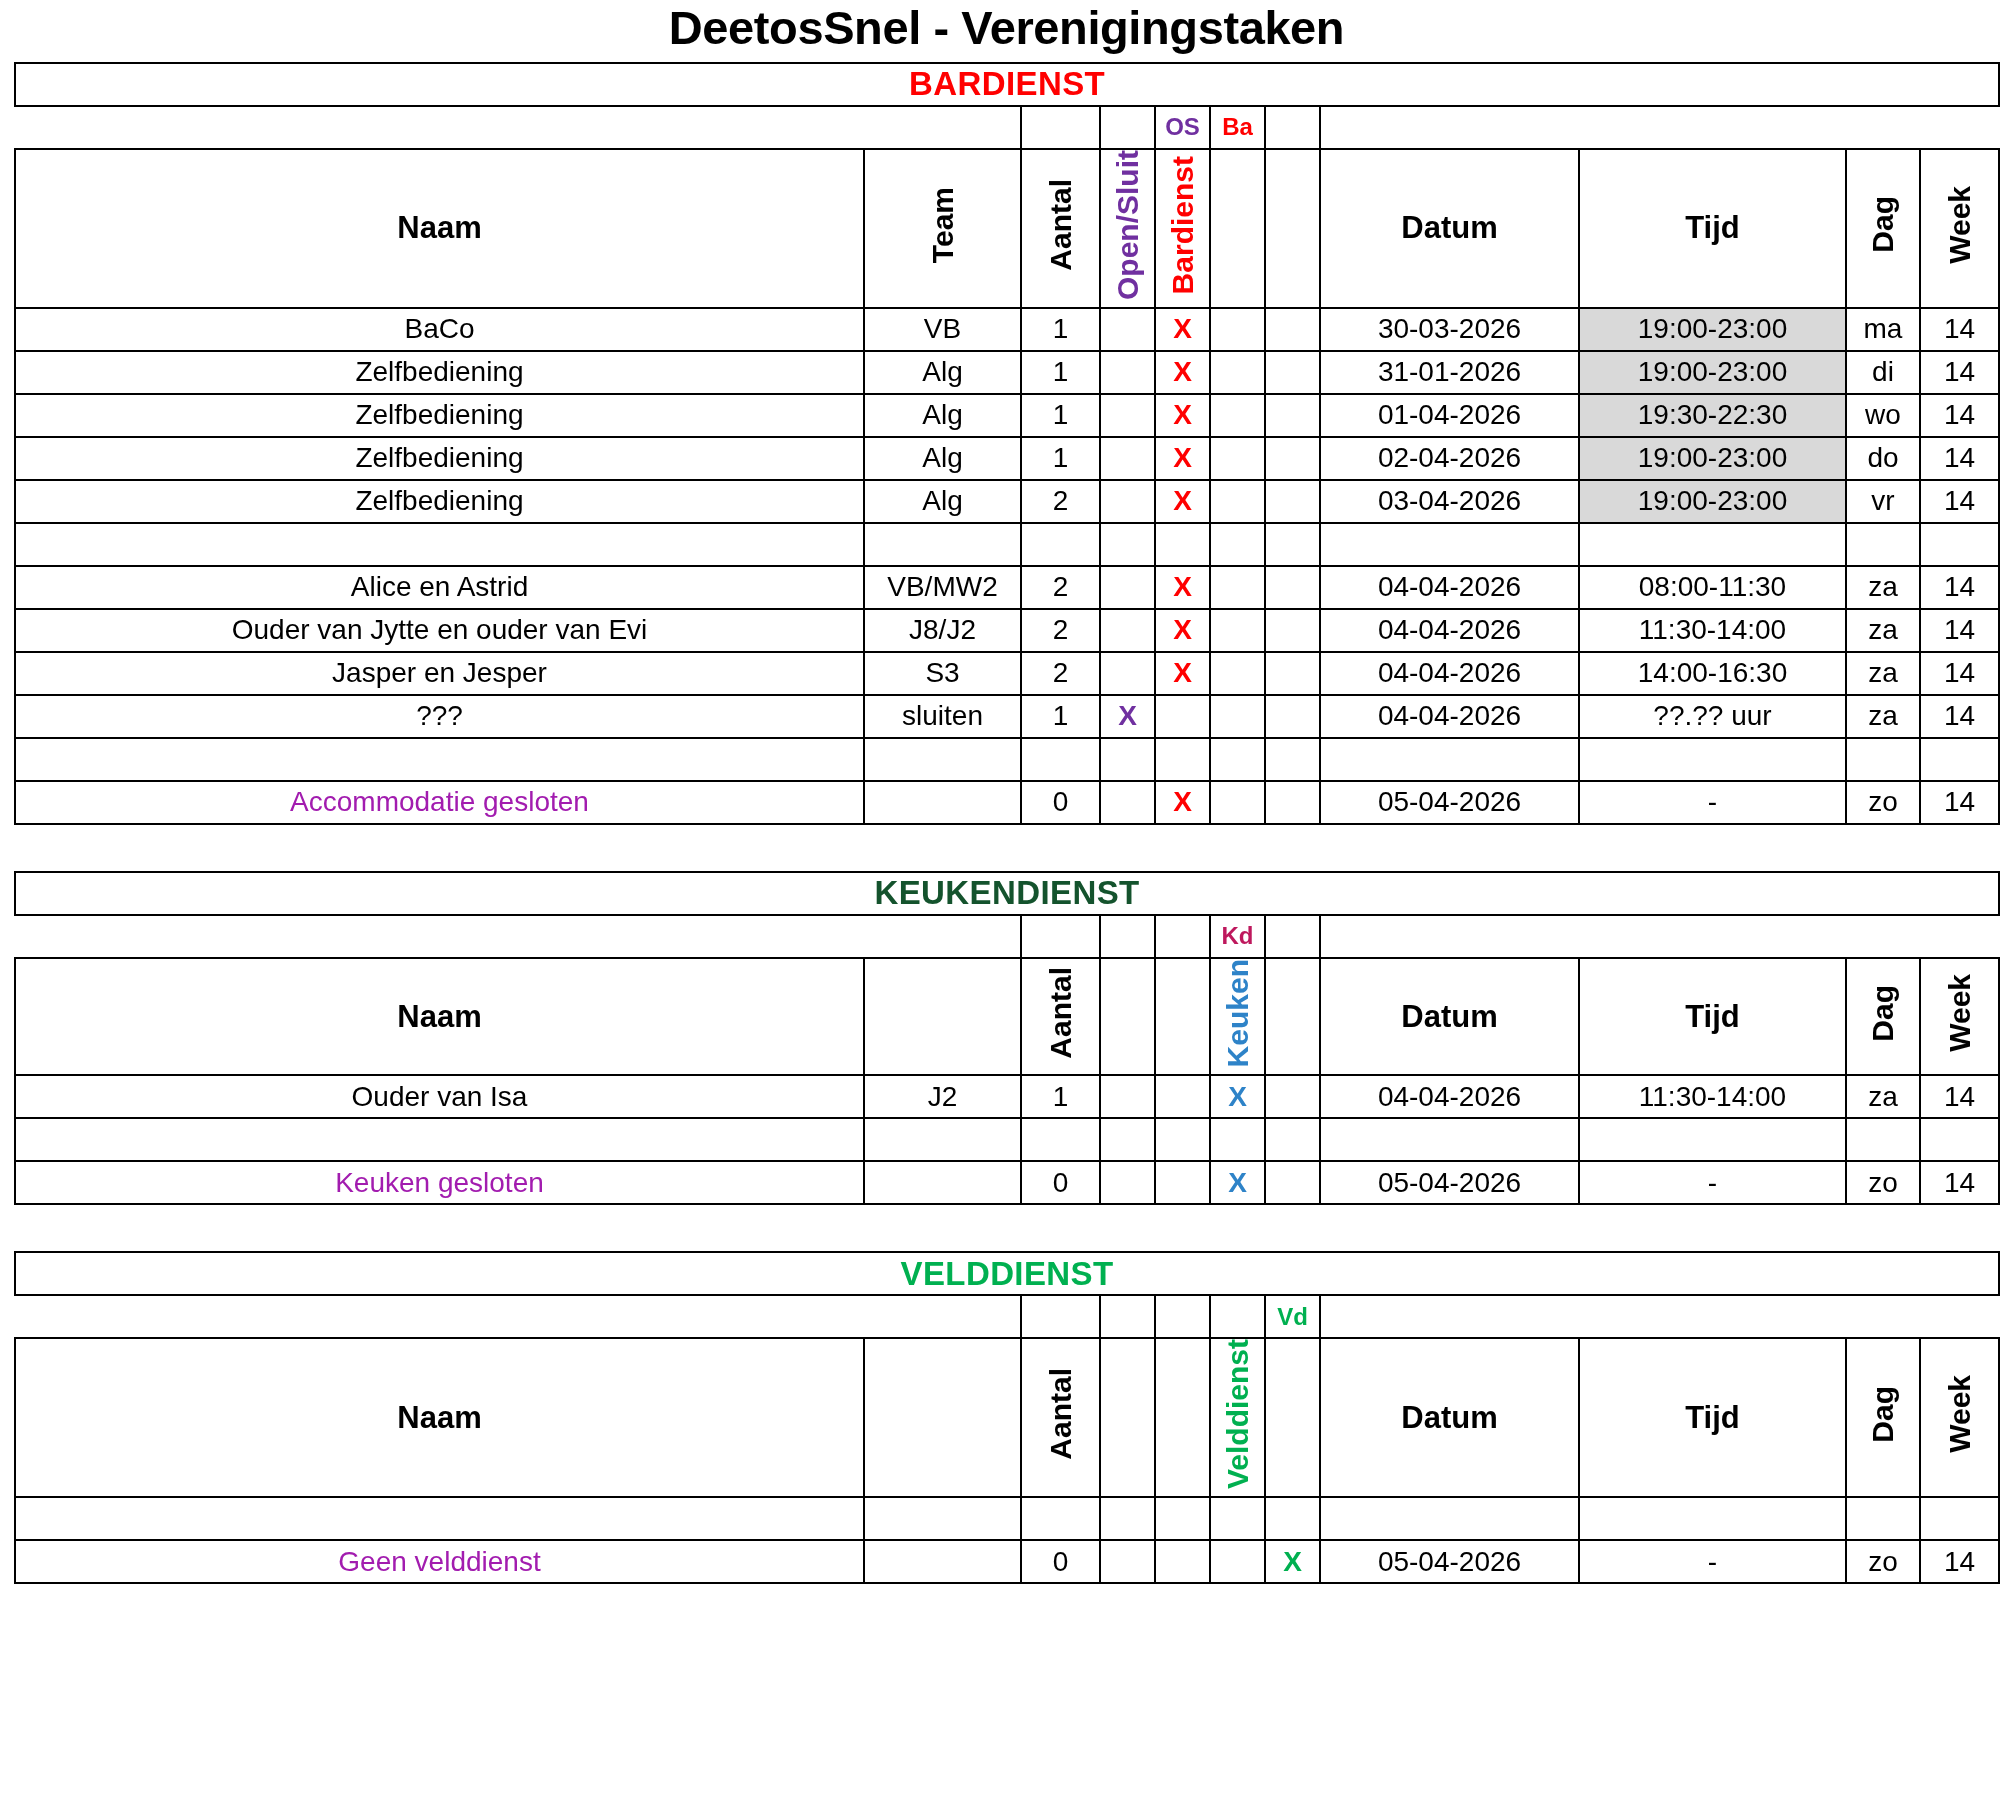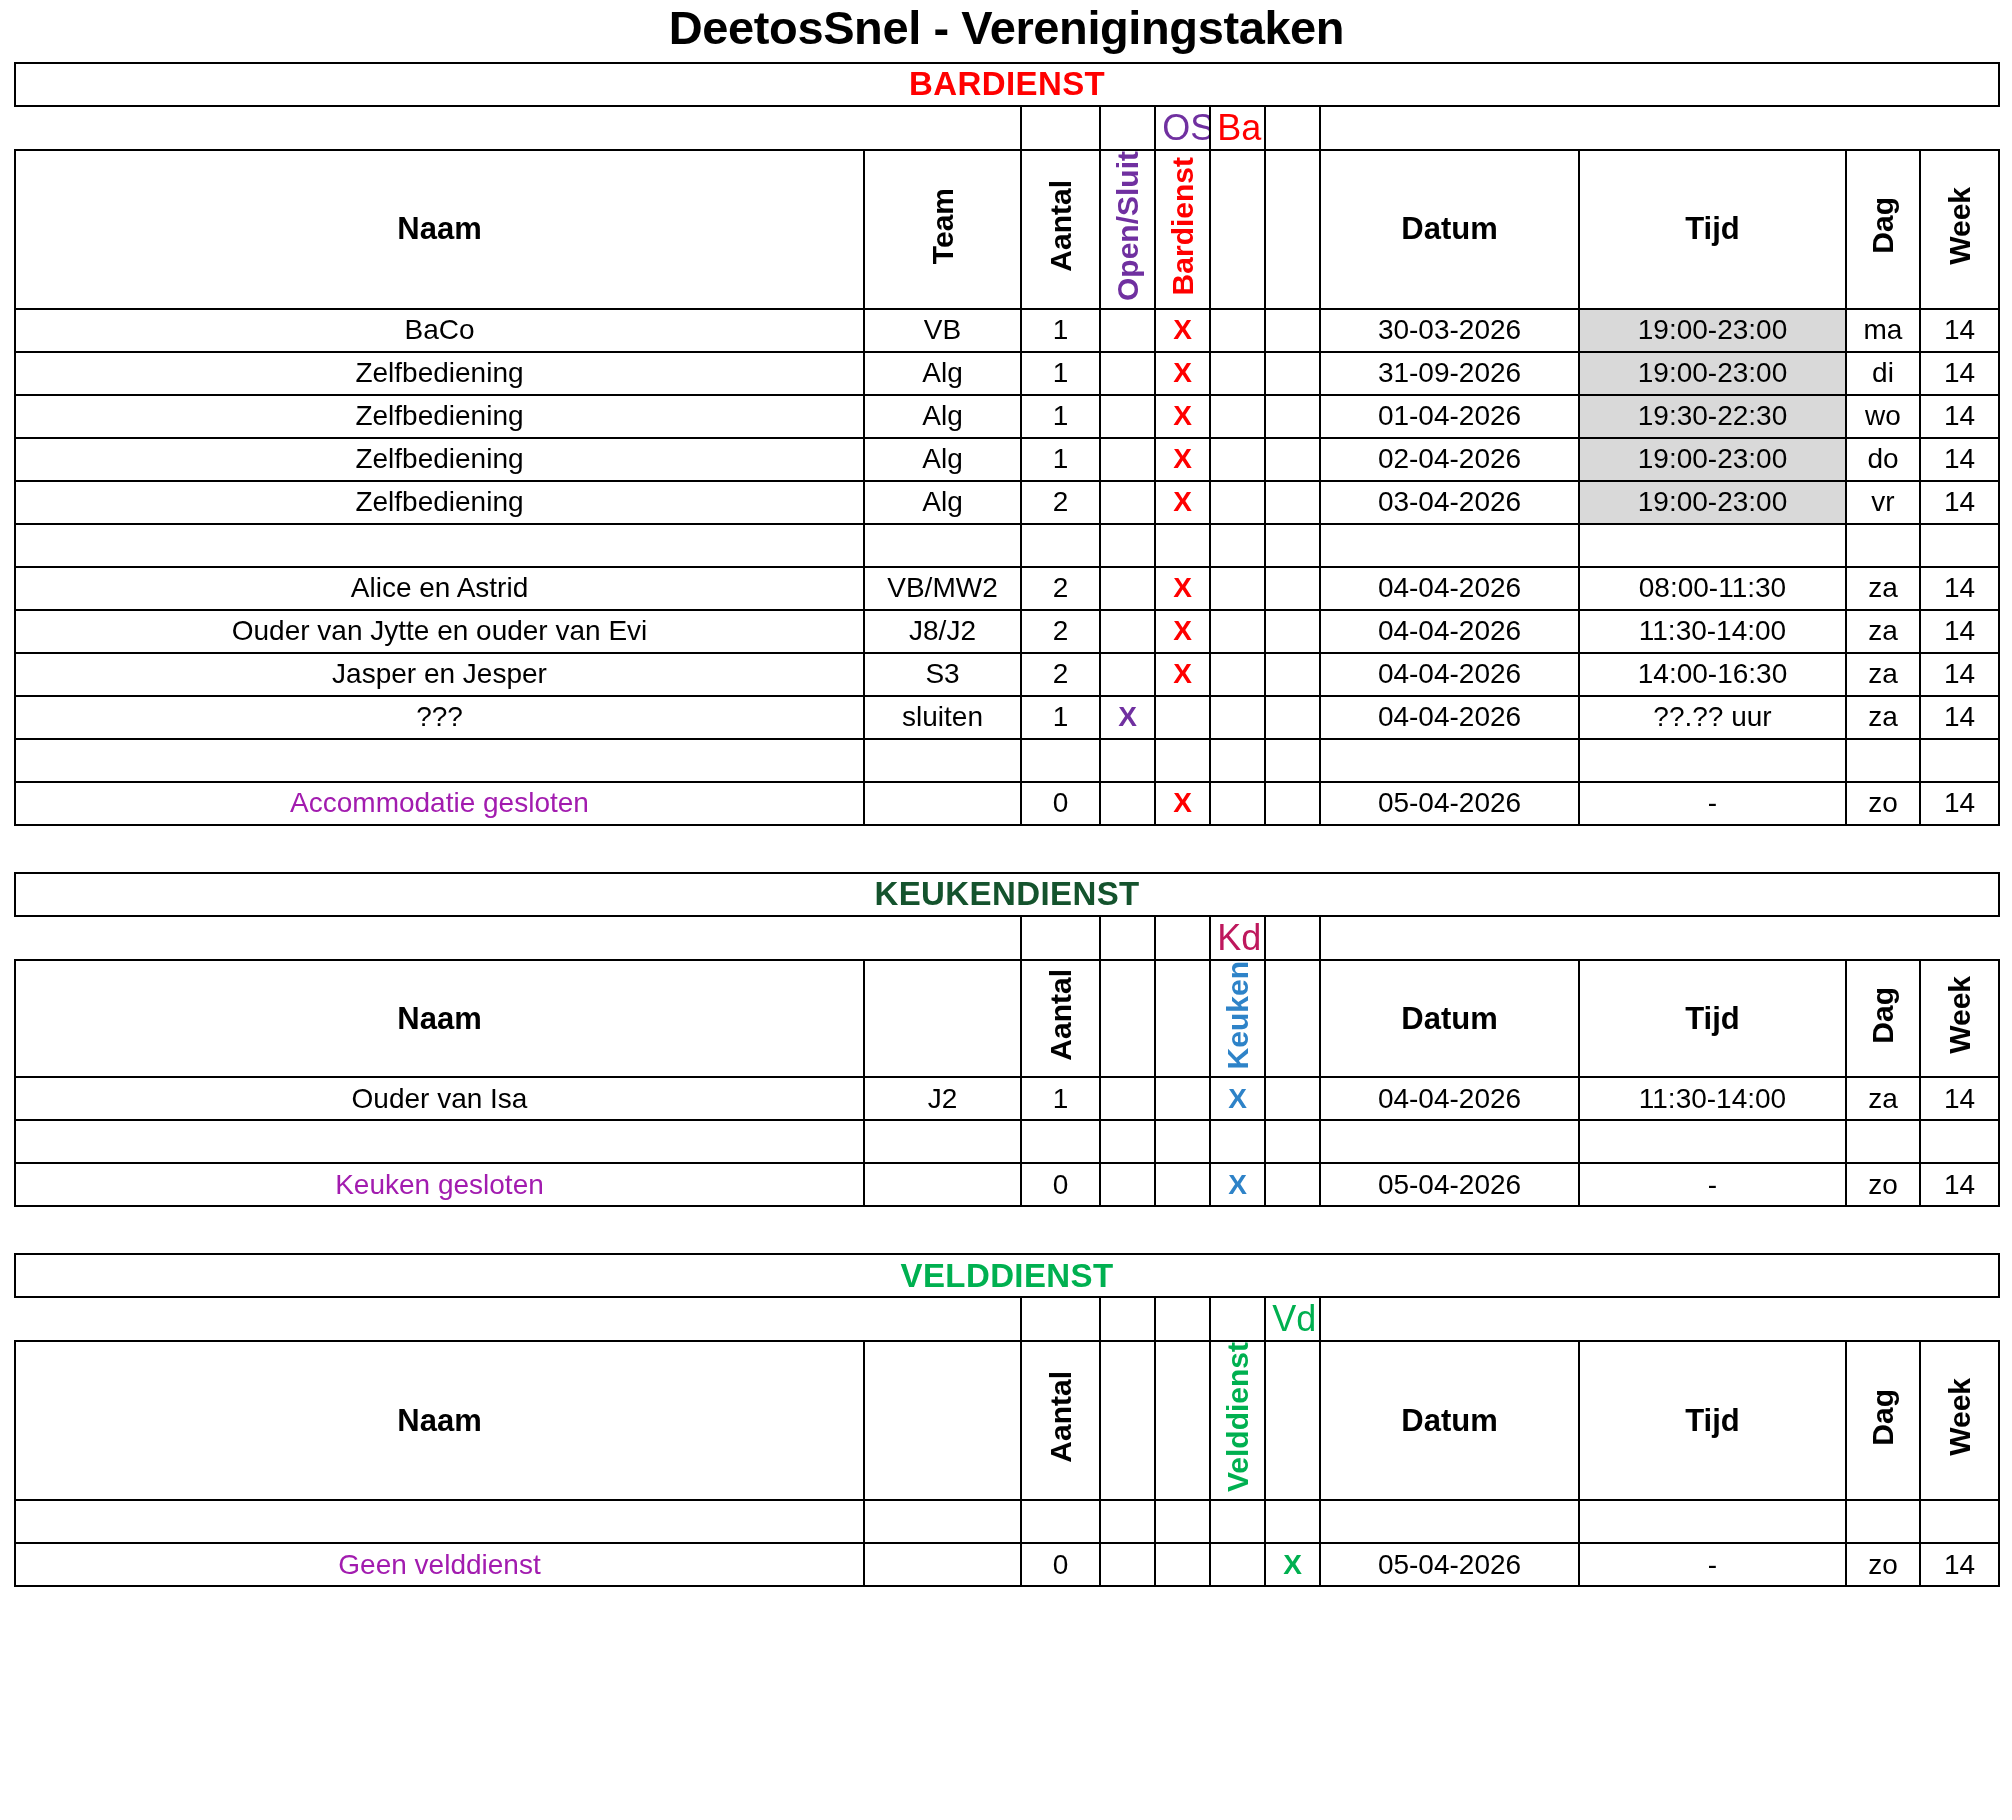--- a/index.html
+++ b/index.html
@@ -55,22 +55,22 @@
     font-weight: bold;
     letter-spacing: 0.4px;
   }
   .banner-bardienst   { color: #FF0000; }
   .banner-keukendienst{ color: #14532d; }
   .banner-velddienst  { color: #00B050; }
 
   
   .tagrow td {
     height: 49px;
-    font-size: 36px;
-    font-weight: normal;
+    font-size: 24px;
+    font-weight: bold;
     border: 2.4px solid #000;
   }
   .tagrow td.blank-nb {
     border: none;
     background: #ffffff;
   }
   .tag-os  { color: #7030A0; }
   .tag-ba  { color: #FF0000; }
   .tag-kd  { color: #be185d; }
   .tag-vd  { color: #00B050; }
@@ -188,21 +188,21 @@
             <td>14</td>
           </tr>
           <tr class="datarow row-orange">
             <td class="naam ">Zelfbediening</td>
             <td>Alg</td>
             <td>1</td>
             <td class=""></td>
             <td class="x-red">X</td>
             <td class=""></td>
             <td class=""></td>
-            <td>31-09-2026</td>
+            <td>31-01-2026</td>
             <td class="tijd">19:00-23:00</td>
             <td>di</td>
             <td>14</td>
           </tr>
           <tr class="datarow row-orange">
             <td class="naam ">Zelfbediening</td>
             <td>Alg</td>
             <td>1</td>
             <td class=""></td>
             <td class="x-red">X</td>

